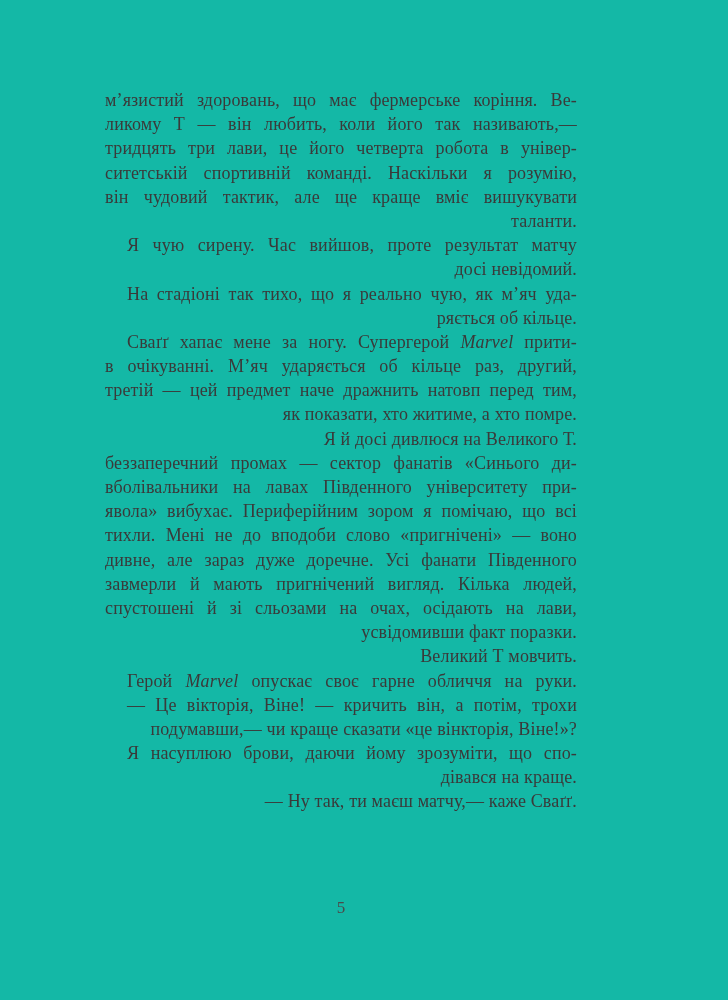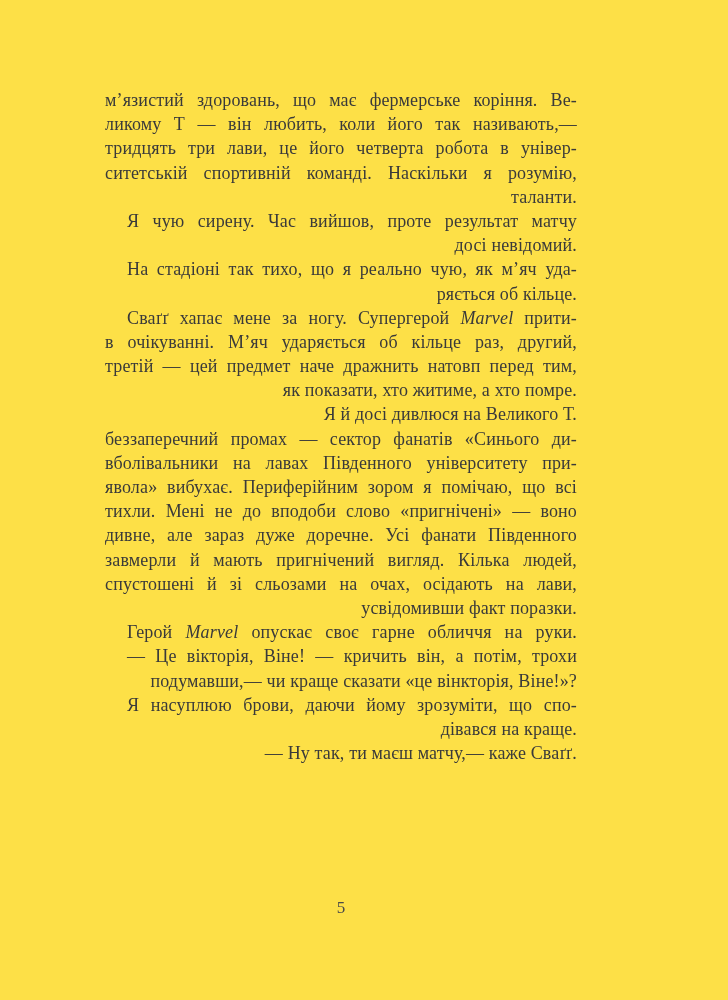--- a/index.html
+++ b/index.html
@@ -4,21 +4,21 @@
 <style>
   html, body {
     margin: 0;
     padding: 0;
     background: #ffffff;
   }
   .page {
     position: relative;
     width: 728px;
     height: 1000px;
-    background: #fde047;
+    background: #14b8a6;
     font-family: "Liberation Serif", serif;
     overflow: hidden;
   }
   .text-block {
     position: absolute;
     left: 105px;
     top: 88px;
     width: 472px;
     color: #3a3a3a;
   }
@@ -53,38 +53,40 @@
 </style>
 </head>
 <body>
 
 <div class="page">
   <div class="text-block">
       <div class="line j">м’язистий здоровань, що має фермерське коріння. Ве-</div>
       <div class="line j">ликому Т — він любить, коли його так називають,—</div>
       <div class="line j">тридцять три лави, це його четверта робота в універ-</div>
       <div class="line j">ситетській спортивній команді. Наскільки я розумію,</div>
+      <div class="line j">він чудовий тактик, але ще краще вміє вишукувати</div>
       <div class="line">таланти.</div>
       <div class="line ind j">Я чую сирену. Час вийшов, проте результат матчу</div>
       <div class="line">досі невідомий.</div>
       <div class="line ind j">На стадіоні так тихо, що я реально чую, як м’яч уда-</div>
       <div class="line">ряється об кільце.</div>
       <div class="line ind j">Сваґґ хапає мене за ногу. Супергерой <i>Marvel</i> прити-</div>
       <div class="line j">в очікуванні. М’яч ударяється об кільце раз, другий,</div>
       <div class="line j">третій — цей предмет наче дражнить натовп перед тим,</div>
       <div class="line">як показати, хто житиме, а хто помре.</div>
       <div class="line ind">Я й досі дивлюся на Великого Т.</div>
       <div class="line j">беззаперечний промах — сектор фанатів «Синього ди-</div>
       <div class="line j">вболівальники на лавах Південного університету при-</div>
       <div class="line j">явола» вибухає. Периферійним зором я помічаю, що всі</div>
       <div class="line j">тихли. Мені не до вподоби слово «пригнічені» — воно</div>
       <div class="line j">дивне, але зараз дуже доречне. Усі фанати Південного</div>
       <div class="line j">завмерли й мають пригнічений вигляд. Кілька людей,</div>
       <div class="line j">спустошені й зі сльозами на очах, осідають на лави,</div>
       <div class="line">усвідомивши факт поразки.</div>
+      <div class="line ind">Великий Т мовчить.</div>
       <div class="line ind j">Герой <i>Marvel</i> опускає своє гарне обличчя на руки.</div>
       <div class="line ind j">— Це вікторія, Віне! — кричить він, а потім, трохи</div>
       <div class="line">подумавши,— чи краще сказати «це вінкторія, Віне!»?</div>
       <div class="line ind j">Я насуплюю брови, даючи йому зрозуміти, що спо-</div>
       <div class="line">дівався на краще.</div>
       <div class="line ind">— Ну так, ти маєш матчу,— каже Сваґґ.</div>
     </div>
   <div class="page-number">5</div>
 </div>
 

